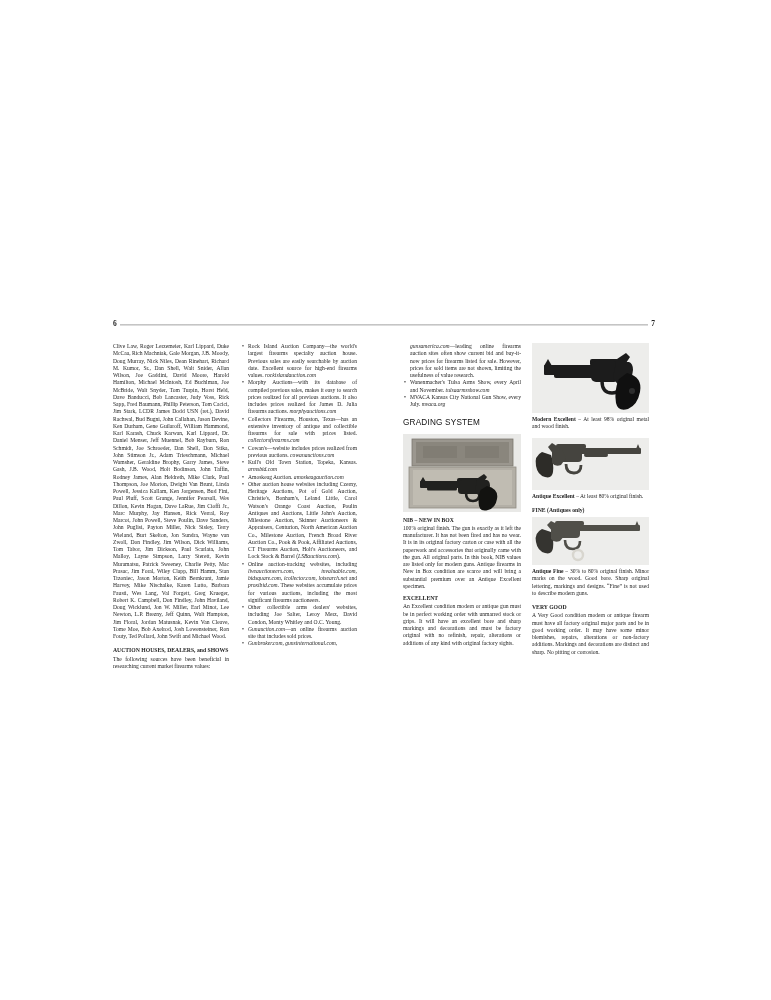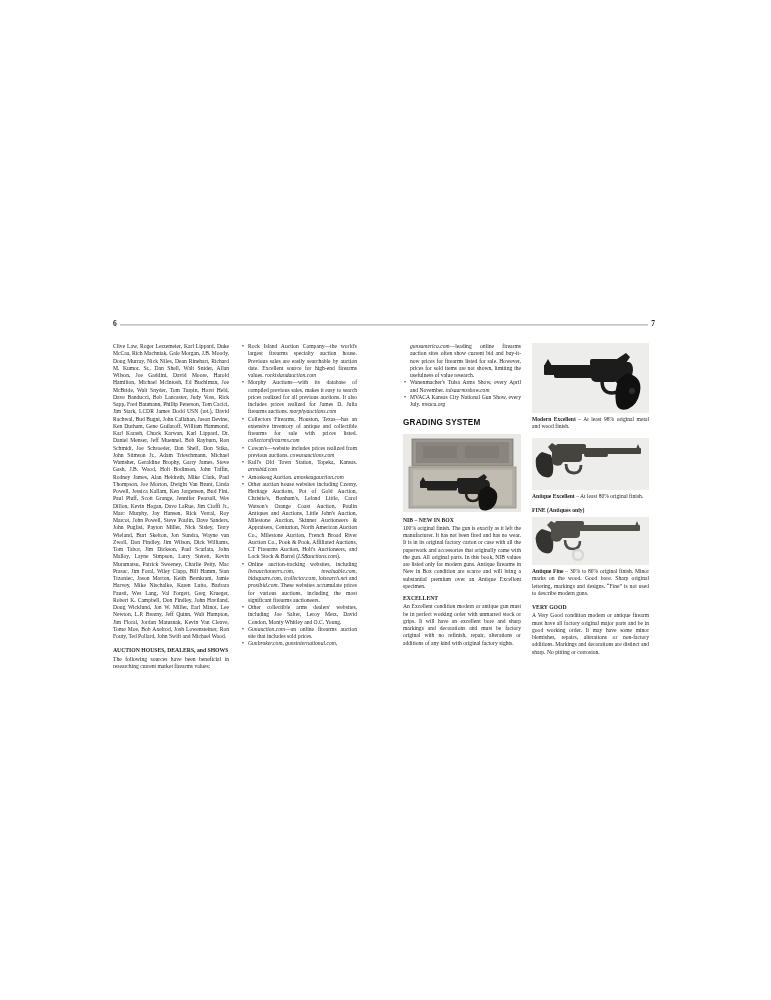--- a/index.html
+++ b/index.html
@@ -19,21 +19,21 @@
   .col3{width:118px;margin-right:11px;}
   .col4{width:117px;}
   p{margin:0;}
   .names-para{margin-bottom:7px;}
   .col-heading{font-weight:bold;font-size:5.7px;margin:7px 0 1px 0;text-align:left;}
   ul.srclist{list-style:none;margin:0;padding:0;}
   ul.srclist li{position:relative;padding-left:7px;margin:0;}
   ul.srclist li::before{content:"\2022";position:absolute;left:1px;top:0;}
   .it{font-style:italic;}
   .cont-para{padding-left:7px;}
-  .grading-heading{font-family:"Liberation Sans",sans-serif;font-weight:bold;font-size:8.2px;letter-spacing:.2px;margin:11px 0 7px 0;text-align:left;color:#111;}
+  .grading-heading{font-family:"Liberation Sans",sans-serif;font-weight:normal;font-size:8.2px;letter-spacing:.2px;margin:11px 0 7px 0;text-align:left;color:#111;}
   .photo{background:#ececec;overflow:hidden;}
   .photo svg{display:block;width:100%;height:100%;}
   .grade-name{font-weight:bold;font-size:5.7px;margin:5px 0 1px 0;text-align:left;}
   .caption{margin:3px 0 7px 0;}
   .caption .lead{font-weight:bold;}
   .fine-heading{font-weight:bold;font-size:5.7px;margin:6px 0 3px 0;text-align:left;}
   .ph1{height:70px;}
   .ph2{height:52px;}
   .ph3{height:48px;}
   .phbox{height:78px;margin-bottom:2px;}

